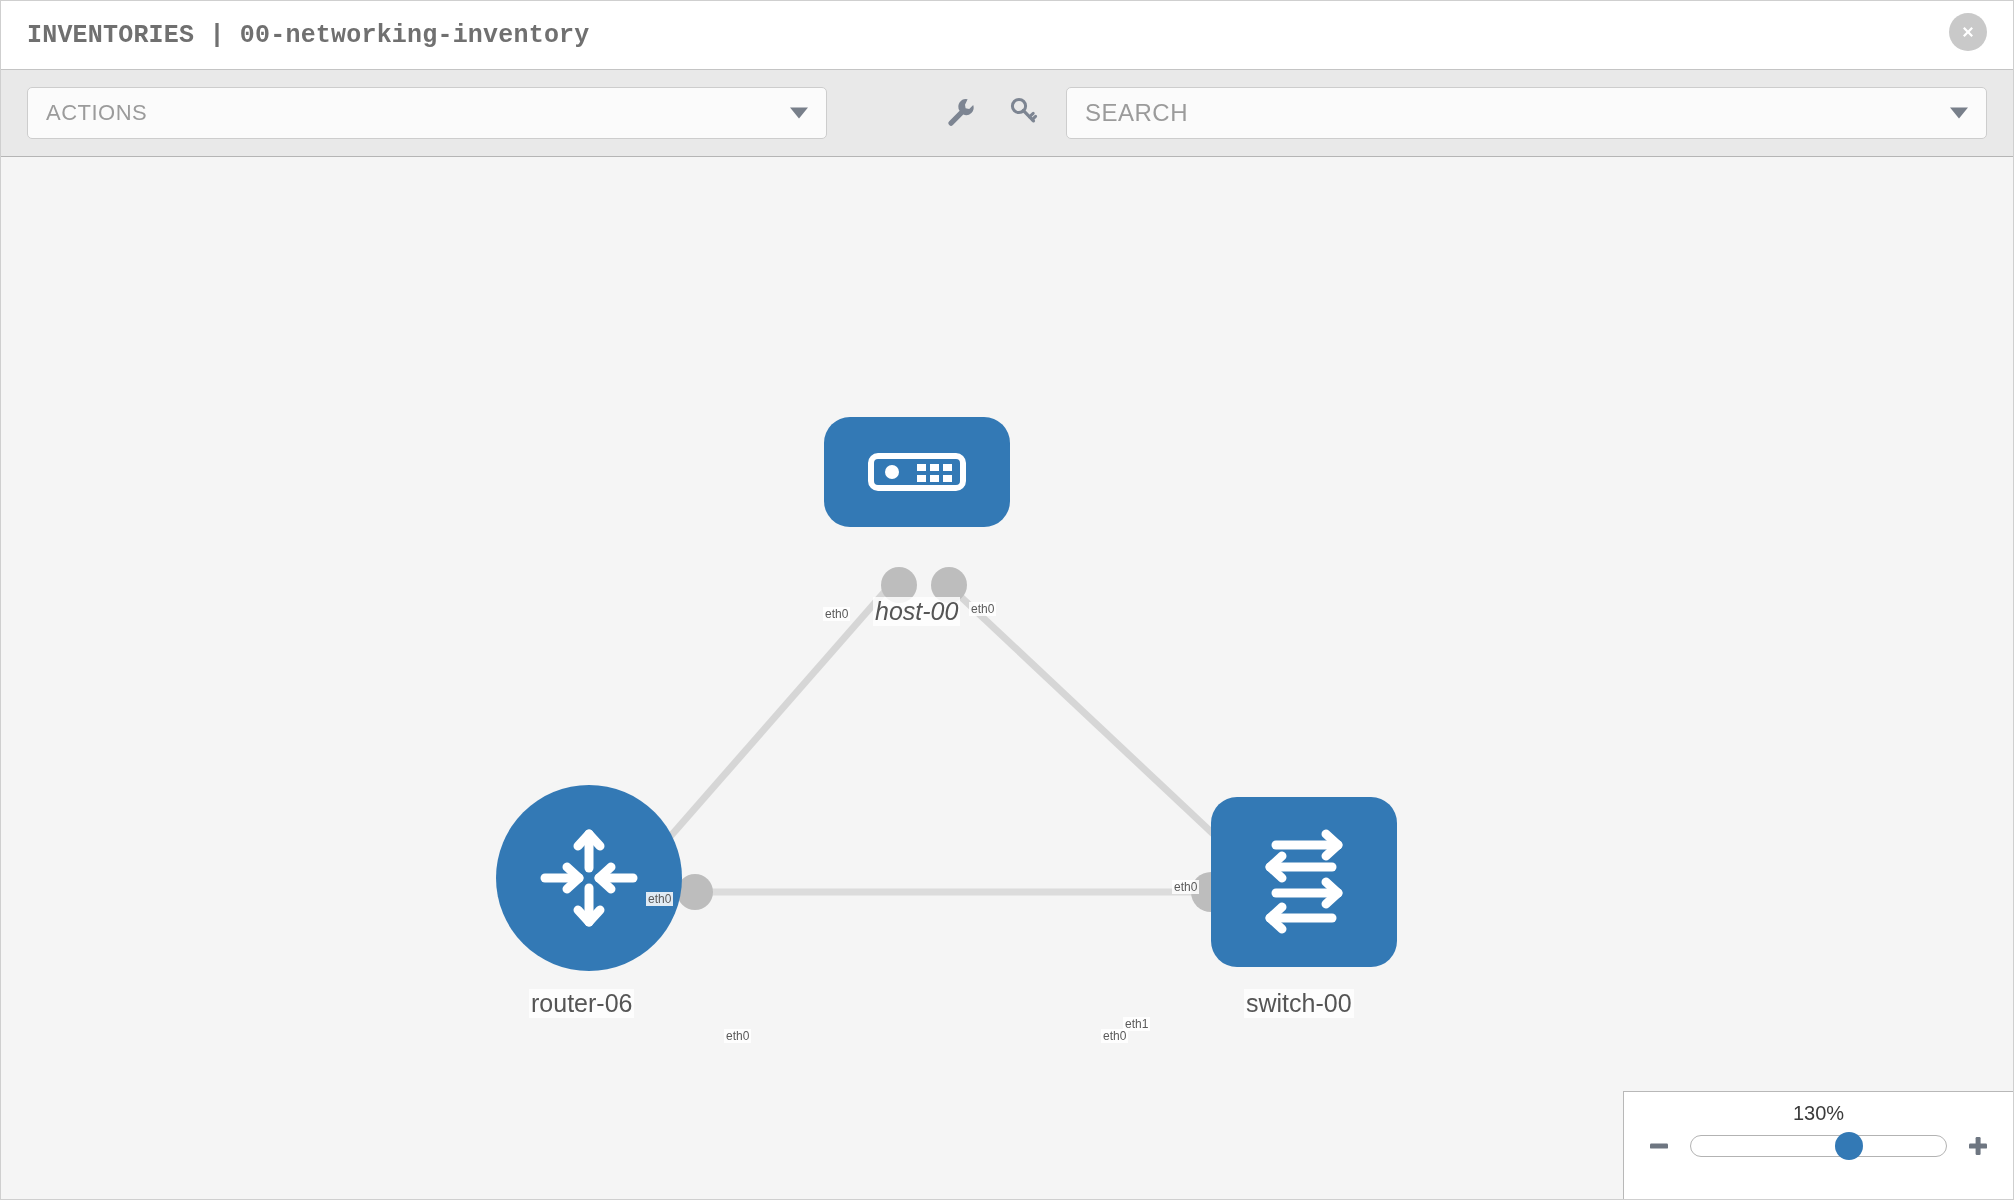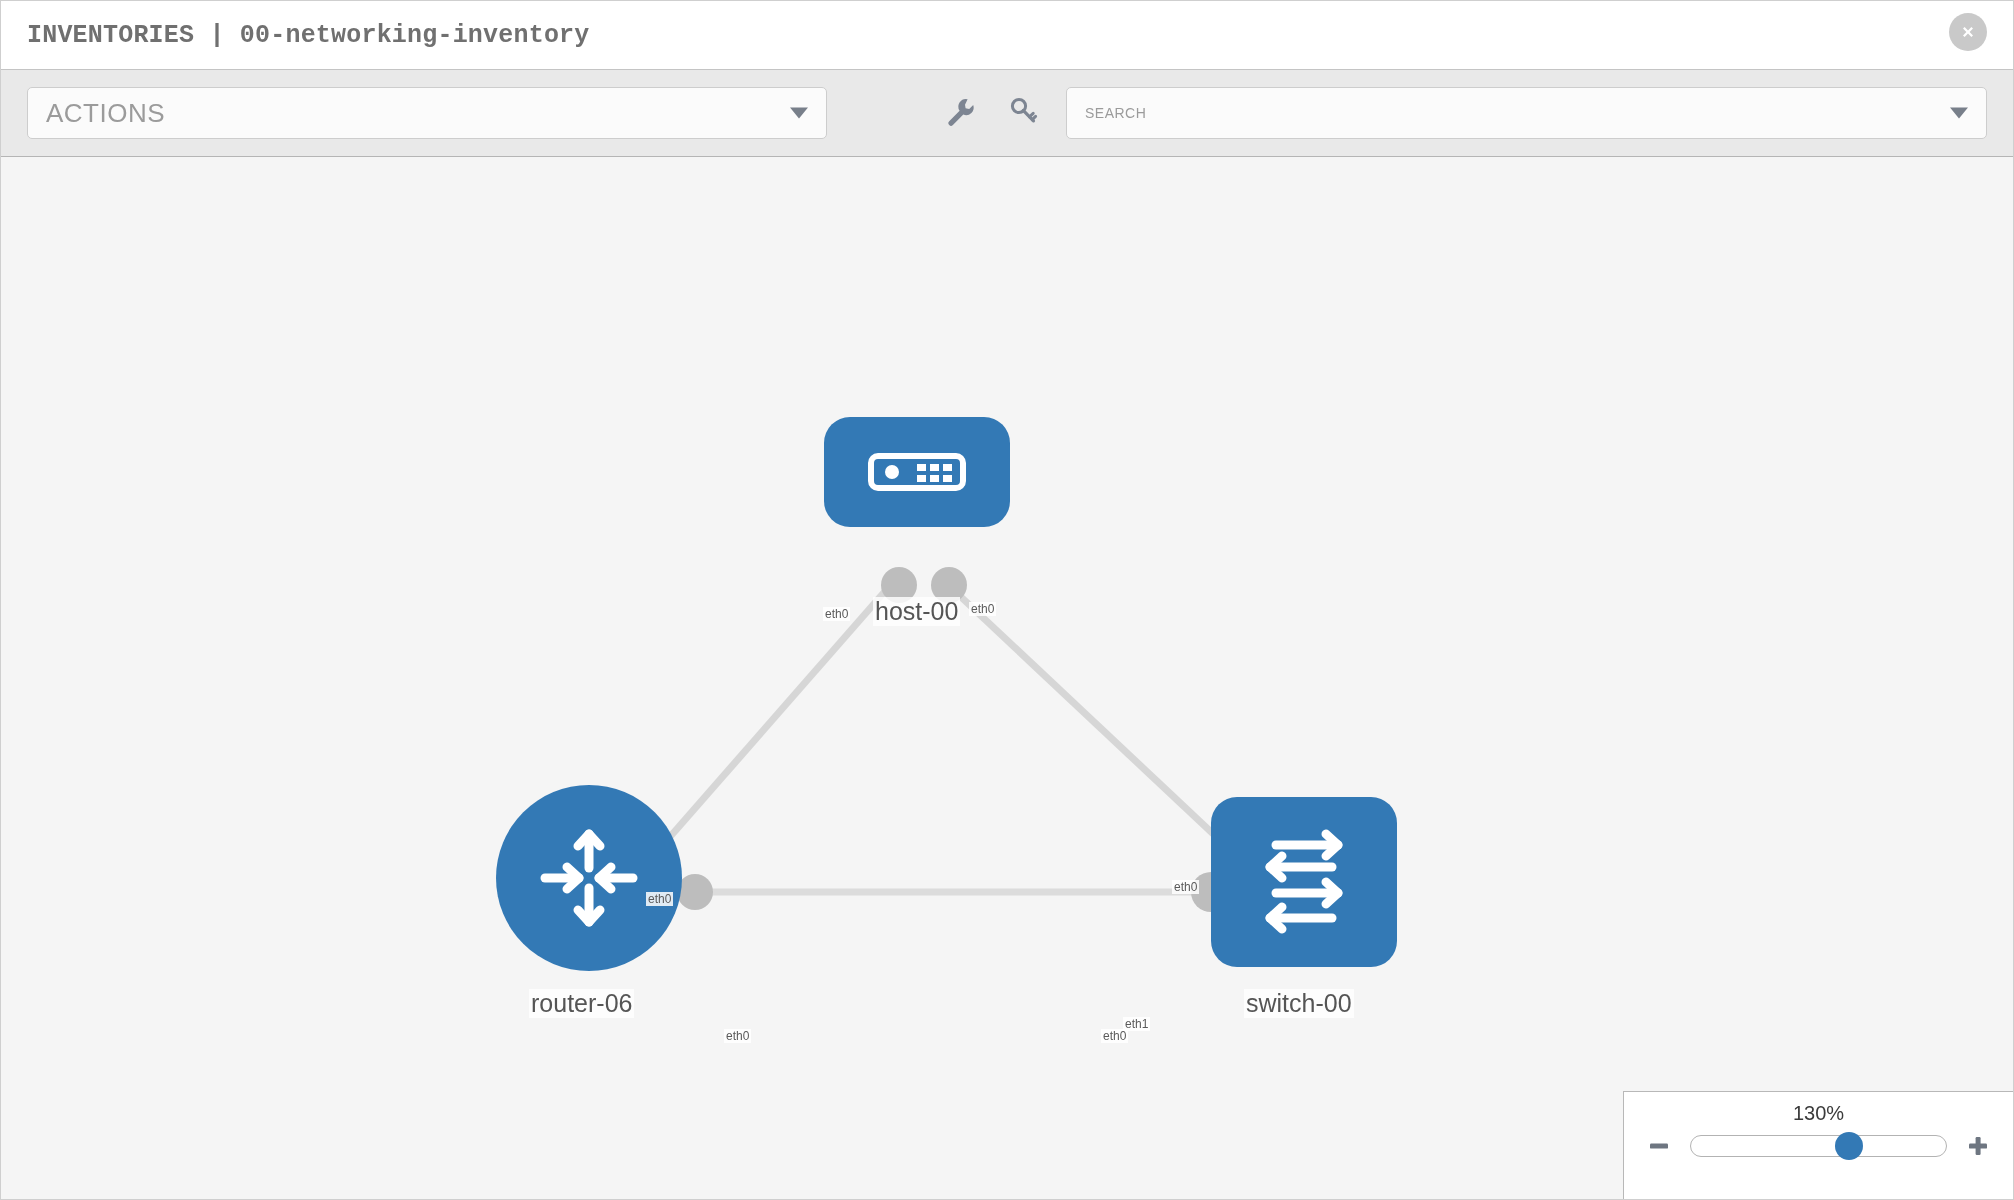--- a/index.html
+++ b/index.html
@@ -60,21 +60,21 @@
     position: relative;
     width: 800px; height: 52px;
     background: #fbfbfb;
     border: 1px solid #cdcdcd;
     border-radius: 5px;
     display: flex; align-items: center;
     padding: 0 18px;
     cursor: pointer;
   }
   .select-box .sel-label {
-    font-size: 26px;
+    font-size: 22px;
     color: #9b9b9b;
     letter-spacing: .5px;
   }
   .caret {
     position: absolute; right: 18px; top: 50%;
     transform: translateY(-50%);
     width: 0; height: 0;
     border-left: 9px solid transparent;
     border-right: 9px solid transparent;
     border-top: 11px solid #787f8a;
@@ -91,21 +91,21 @@
     flex: 1;
     height: 52px;
     background: #fbfbfb;
     border: 1px solid #cdcdcd;
     border-radius: 5px;
     display: flex; align-items: center;
     padding: 0 18px;
     cursor: text;
   }
   .search-box .sel-label {
-    font-size: 14px;
+    font-size: 24px;
     color: #9b9b9b;
     letter-spacing: .5px;
   }
 
   
   .canvas {
     position: relative;
     width: 100%;
     height: calc(1200px - 68px - 88px - 2px);
     background: #f5f5f5;
@@ -262,21 +262,21 @@
           <circle cx="25" cy="25" r="7" fill="#ffffff"></circle>
           <rect x="50" y="17" width="9" height="7" fill="#ffffff"></rect>
           <rect x="63" y="17" width="9" height="7" fill="#ffffff"></rect>
           <rect x="76" y="17" width="9" height="7" fill="#ffffff"></rect>
           <rect x="50" y="28" width="9" height="7" fill="#ffffff"></rect>
           <rect x="63" y="28" width="9" height="7" fill="#ffffff"></rect>
           <rect x="76" y="28" width="9" height="7" fill="#ffffff"></rect>
         </svg>
       </div>
     </div>
-    <div class="node-label" style="left:872px; top:440px;">host-00</div>
+    <div class="node-label" style="left:872px; top:440px;font-style:italic;">host-00</div>
 
     <div class="node" style="left:495px; top:628px; width:186px; height:186px;">
       <div class="node-shape" style="left:0; top:0; width:186px; height:186px; border-radius:50%;">
         <svg width="112" height="112" viewBox="0 0 112 112" aria-hidden="true">
           <g fill="none" stroke="#ffffff" stroke-width="9" stroke-linecap="round" stroke-linejoin="round">
 
             <path d="M56 12 V46"></path>
               <path d="M45 24 L56 12 L67 24"></path>
 
             <path d="M56 100 V66"></path>

